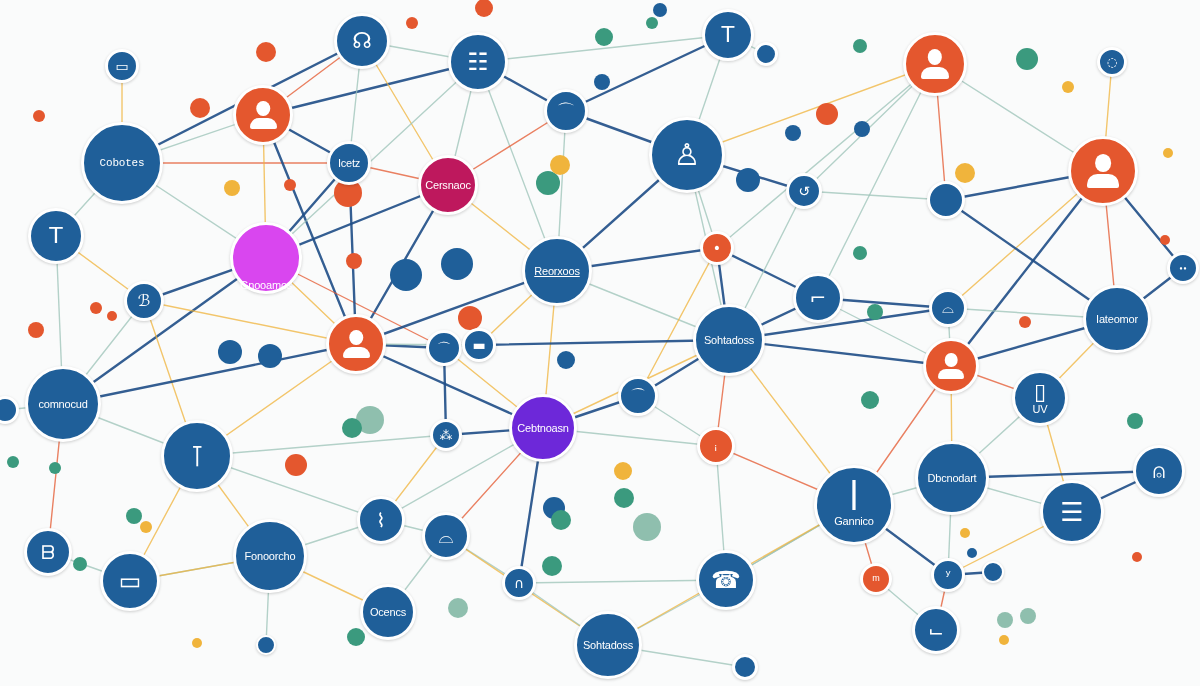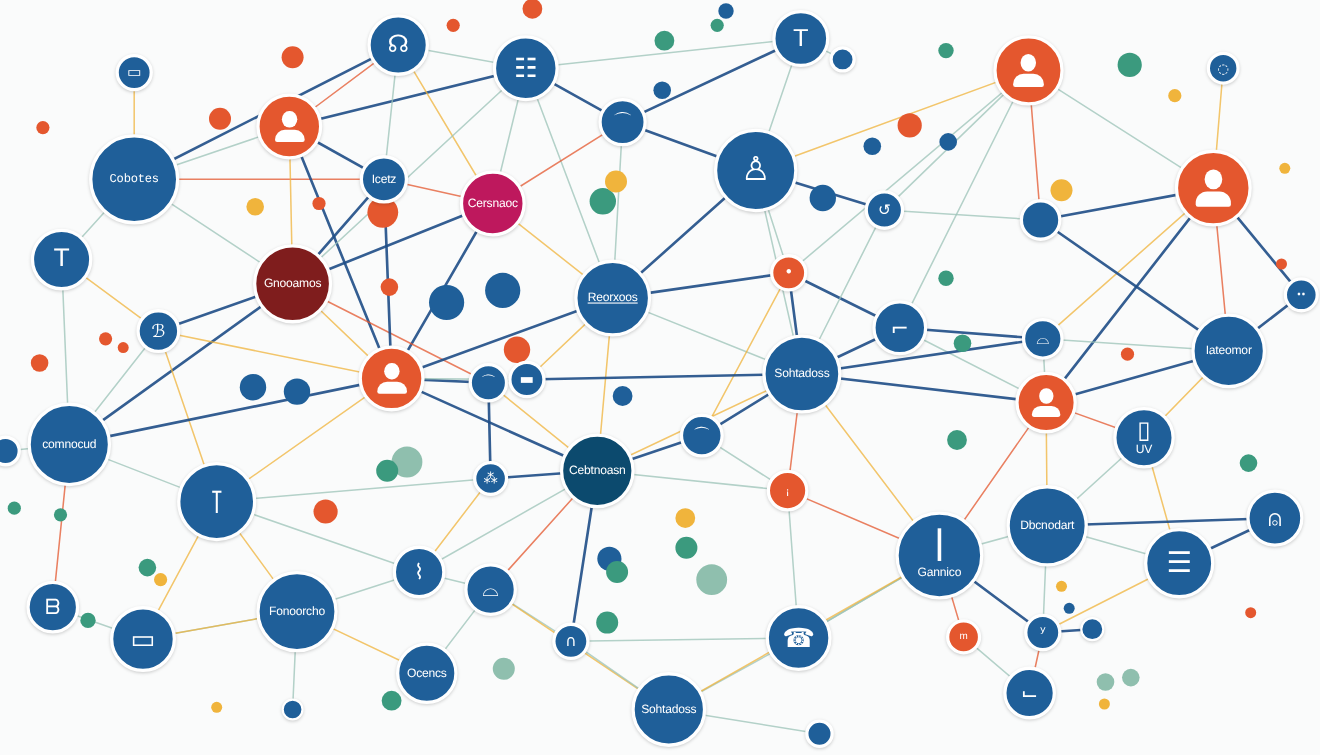--- a/index.html
+++ b/index.html
@@ -311,21 +311,21 @@
             <span style="position: absolute; left: 50%; top: 0px; border-radius: 50%; background: rgb(255, 255, 255); transform: translateX(-50%); width: 15.75px; height: 17.5px;"></span>
             <span style="position: absolute; left: 0px; bottom: 0px; background: rgb(255, 255, 255); border-radius: 10.5px 10.5px 2px 2px; width: 31.5px; height: 13.3px;"></span>
           </span>
         </div>
       </div>
       <div class="node" style="left: 28px; top: 208px; width: 56px; height: 56px; background: rgb(31, 95, 153);">
         <div style="display: flex; flex-direction: column; align-items: center;">
           <span class="ico" style="font-size: 22px;">T</span>
         </div>
       </div>
-      <div class="node" style="left: 230px; top: 222px; width: 72px; height: 72px; background: #7f1d1d;">
+      <div class="node" style="left: 230px; top: 222px; width: 72px; height: 72px; background: #d946ef; align-items: flex-end;">
         <div style="display: flex; flex-direction: column; align-items: center;">
           <span class="lbl">Gnooamos</span>
         </div>
       </div>
       <div class="node" style="left: 124px; top: 281px; width: 40px; height: 40px; background: rgb(31, 95, 153);">
         <div style="display: flex; flex-direction: column; align-items: center;">
           <span class="ico" style="font-size: 16px;">ℬ</span>
         </div>
       </div>
       <div class="node" style="left: 522px; top: 236px; width: 70px; height: 70px; background: rgb(31, 95, 153); text-decoration: underline;">
@@ -406,21 +406,21 @@
         </div>
       </div>
       <div class="node" style="left: -9px; top: 396px; width: 28px; height: 28px; background: rgb(31, 95, 153);">
         <div style="display: flex; flex-direction: column; align-items: center;"></div>
       </div>
       <div class="node" style="left: 161px; top: 420px; width: 72px; height: 72px; background: rgb(31, 95, 153);">
         <div style="display: flex; flex-direction: column; align-items: center;">
           <span class="ico" style="font-size: 29px;">⊺</span>
         </div>
       </div>
-      <div class="node" style="left: 509px; top: 394px; width: 68px; height: 68px; background: #0c4a6e;">
+      <div class="node" style="left: 509px; top: 394px; width: 68px; height: 68px; background: #6d28d9;">
         <div style="display: flex; flex-direction: column; align-items: center;">
           <span class="lbl">Cebtnoasn</span>
         </div>
       </div>
       <div class="node" style="left: 430px; top: 419px; width: 32px; height: 32px; background: rgb(31, 95, 153);">
         <div style="display: flex; flex-direction: column; align-items: center;">
           <span class="ico" style="font-size: 13px;">⁂</span>
         </div>
       </div>
       <div class="node" style="left: 697px; top: 427px; width: 38px; height: 38px; background: rgb(228, 87, 46);">

